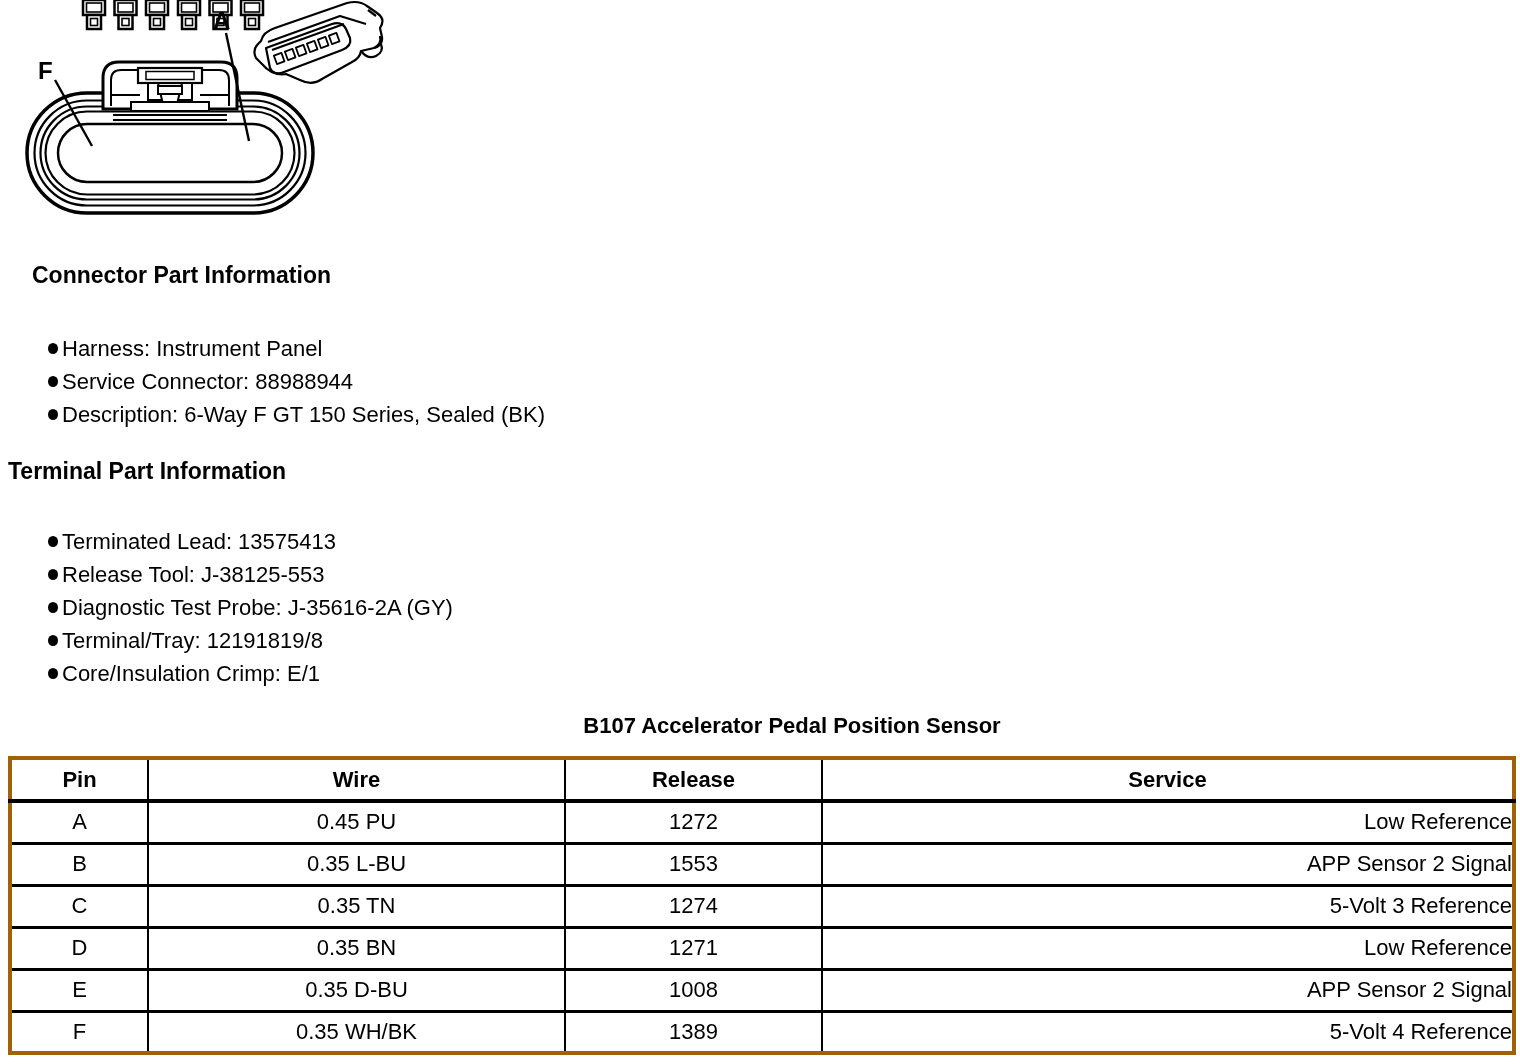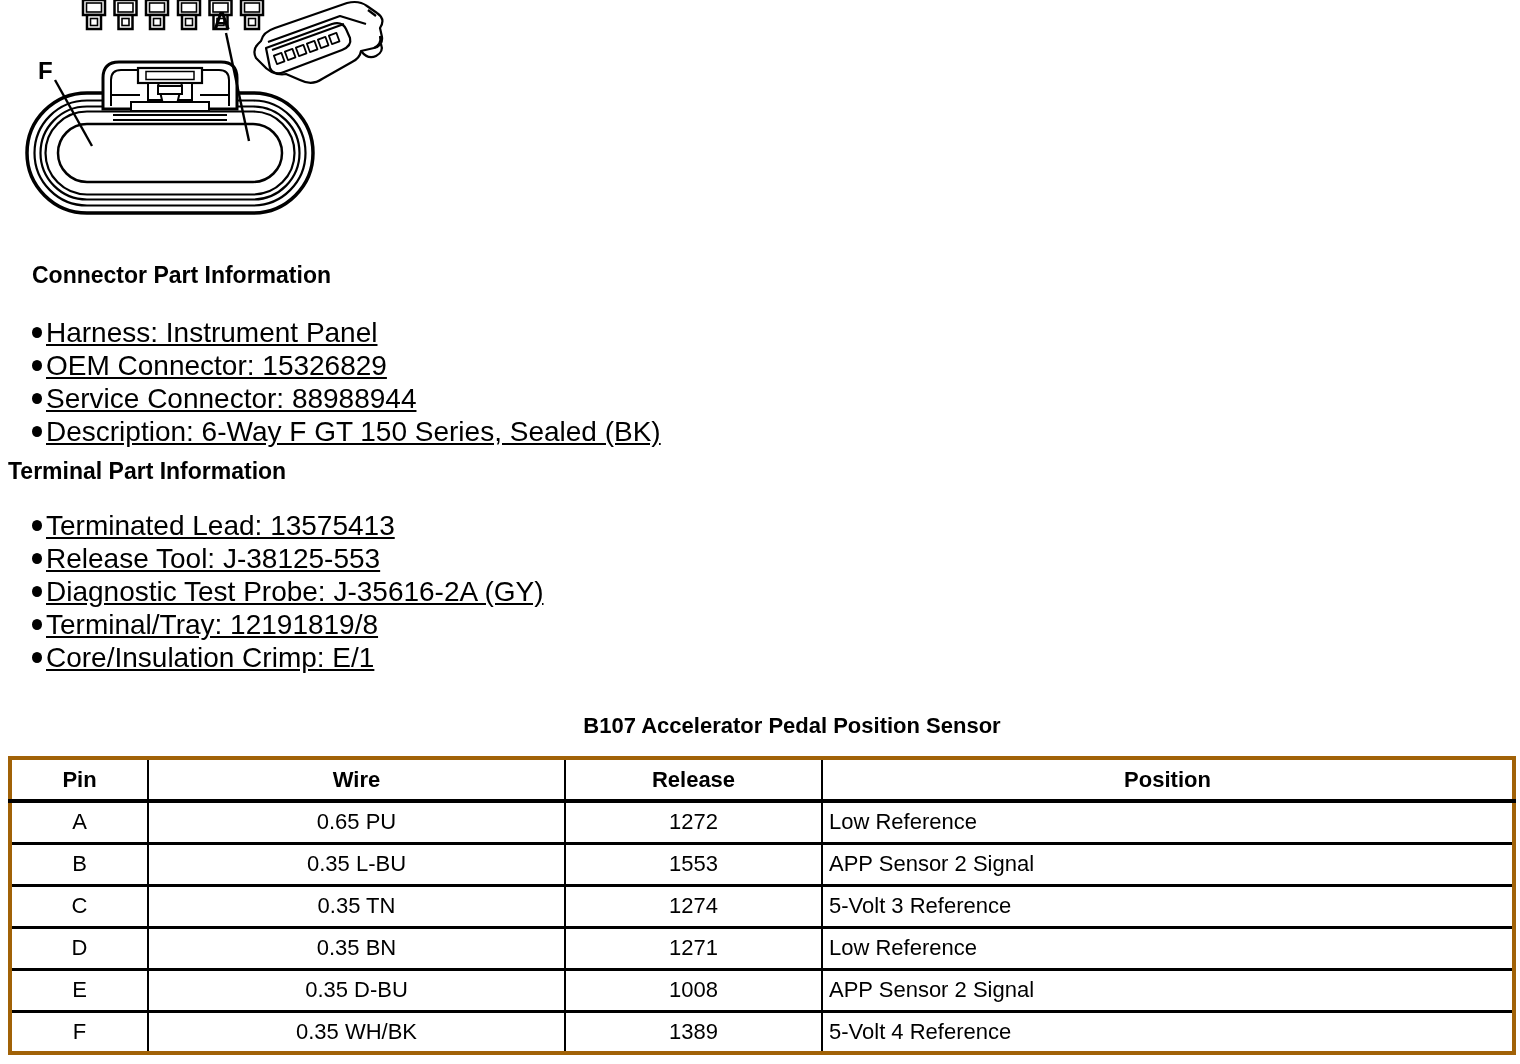--- a/index.html
+++ b/index.html
@@ -32,25 +32,24 @@
     line-height: 26px;
     white-space: nowrap;
   }
   #heading-connector { top: 262px; margin-left: 24px; }
   #heading-terminal  { top: 458px; }
 
   
   .bullets {
     position: absolute;
     left: 8px;
-    margin: 0;
+    margin: 16px;
     padding: 0;
     list-style: none;
-    font-size: 28px;
-    text-decoration: underline;
+    font-size: 22px;
   }
   #list-connector { top: 316px; }
   #list-terminal  { top: 509px; }
   .bullets li {
     position: relative;
     height: 33px;
     line-height: 33px;
     padding-left: 38px;
     white-space: nowrap;
   }
@@ -96,21 +95,21 @@
     text-align: center;
     vertical-align: middle;
     padding: 0;
     overflow: hidden;
     white-space: nowrap;
   }
   .pin-table th { border-bottom-width: 4px; font-weight: bold; }
   .pin-table thead tr { height: 43px; }
   .pin-table tbody tr { height: 42px; }
   .pin-table th:last-child, .pin-table td:last-child {
-    text-align: left;
+    text-align: right;
     padding-left: 6px;
   }
   .pin-table th:last-child { text-align: center; padding-left: 0; }
 
   svg text.pin-label {
     font-family: "Liberation Sans", sans-serif;
     font-size: 24px;
     font-weight: bold;
     fill: #000000;
   }
@@ -187,21 +186,20 @@
       <path d="M113 51 Q120 60 128 56 Q136 52 133 44" fill="none"></path>
       <path d="M126 48 Q134 44 132 36" fill="none"></path>
       <path d="M120 10 L128 16" fill="none"></path>
     </g>
   </svg>
 
   <h2 class="section-heading" id="heading-connector">Connector Part Information</h2>
 
   <ul class="bullets" id="list-connector">
     <li><span class="dot"></span><span>Harness: Instrument Panel</span></li>
-    <li><span class="dot"></span><span>OEM Connector: 15326829</span></li>
     <li><span class="dot"></span><span>Service Connector: 88988944</span></li>
     <li><span class="dot"></span><span>Description: 6-Way F GT 150 Series, Sealed (BK)</span></li>
   </ul>
 
   <h2 class="section-heading" id="heading-terminal">Terminal Part Information</h2>
 
   <ul class="bullets" id="list-terminal">
     <li><span class="dot"></span><span>Terminated Lead: 13575413</span></li>
     <li><span class="dot"></span><span>Release Tool: J-38125-553</span></li>
     <li><span class="dot"></span><span>Diagnostic Test Probe: J-35616-2A (GY)</span></li>
@@ -216,27 +214,27 @@
       <col class="c-pin">
         <col class="c-wire">
         <col class="c-circuit">
         <col class="c-function">
     </colgroup>
     <thead>
       <tr>
         <th>Pin</th>
         <th>Wire</th>
         <th>Release</th>
-        <th>Position</th>
+        <th>Service</th>
       </tr>
     </thead>
     <tbody>
       <tr>
         <td>A</td>
-        <td>0.65 PU</td>
+        <td>0.45 PU</td>
         <td>1272</td>
         <td>Low Reference</td>
       </tr>
       <tr>
         <td>B</td>
         <td>0.35 L-BU</td>
         <td>1553</td>
         <td>APP Sensor 2 Signal</td>
       </tr>
       <tr>

